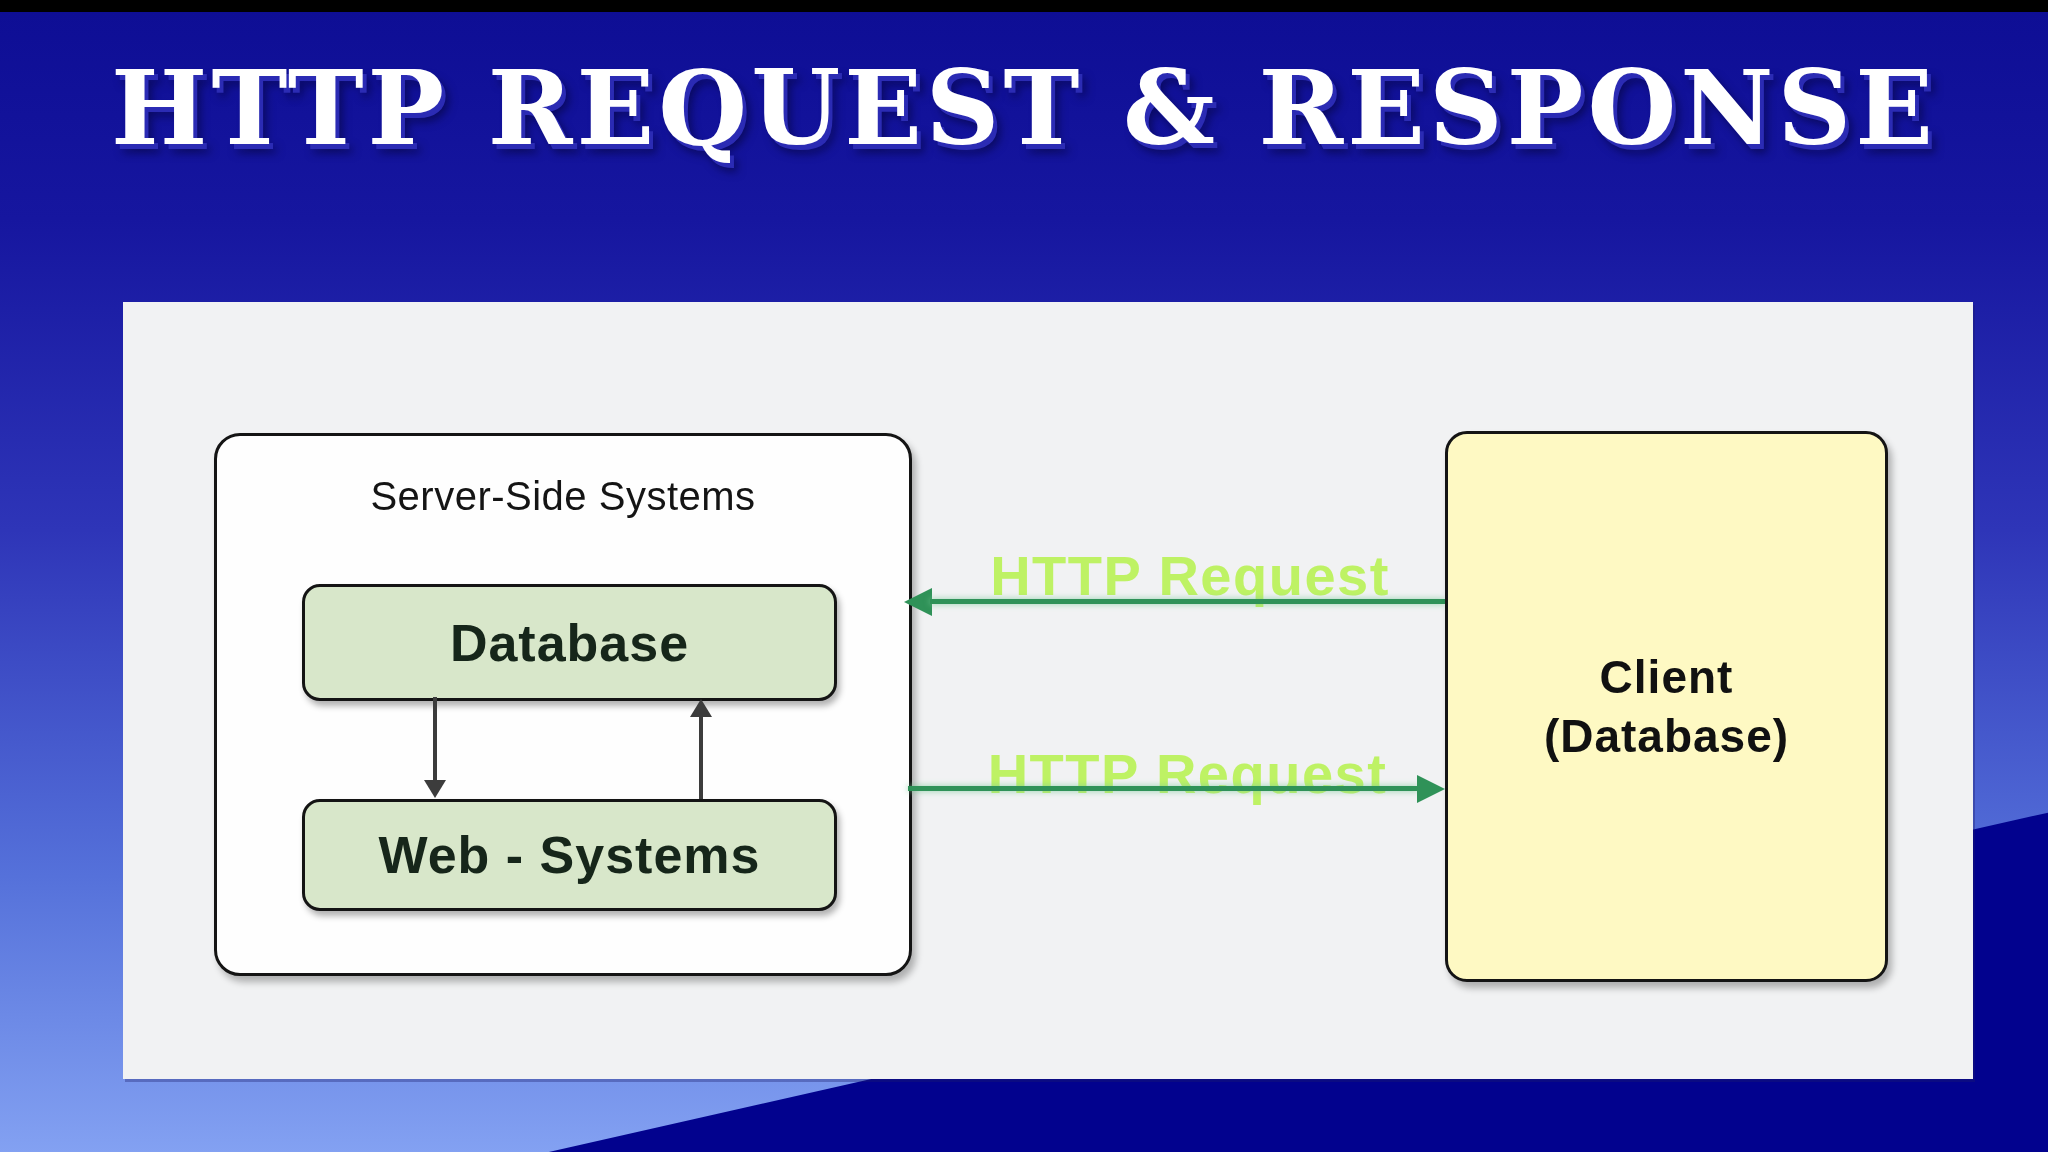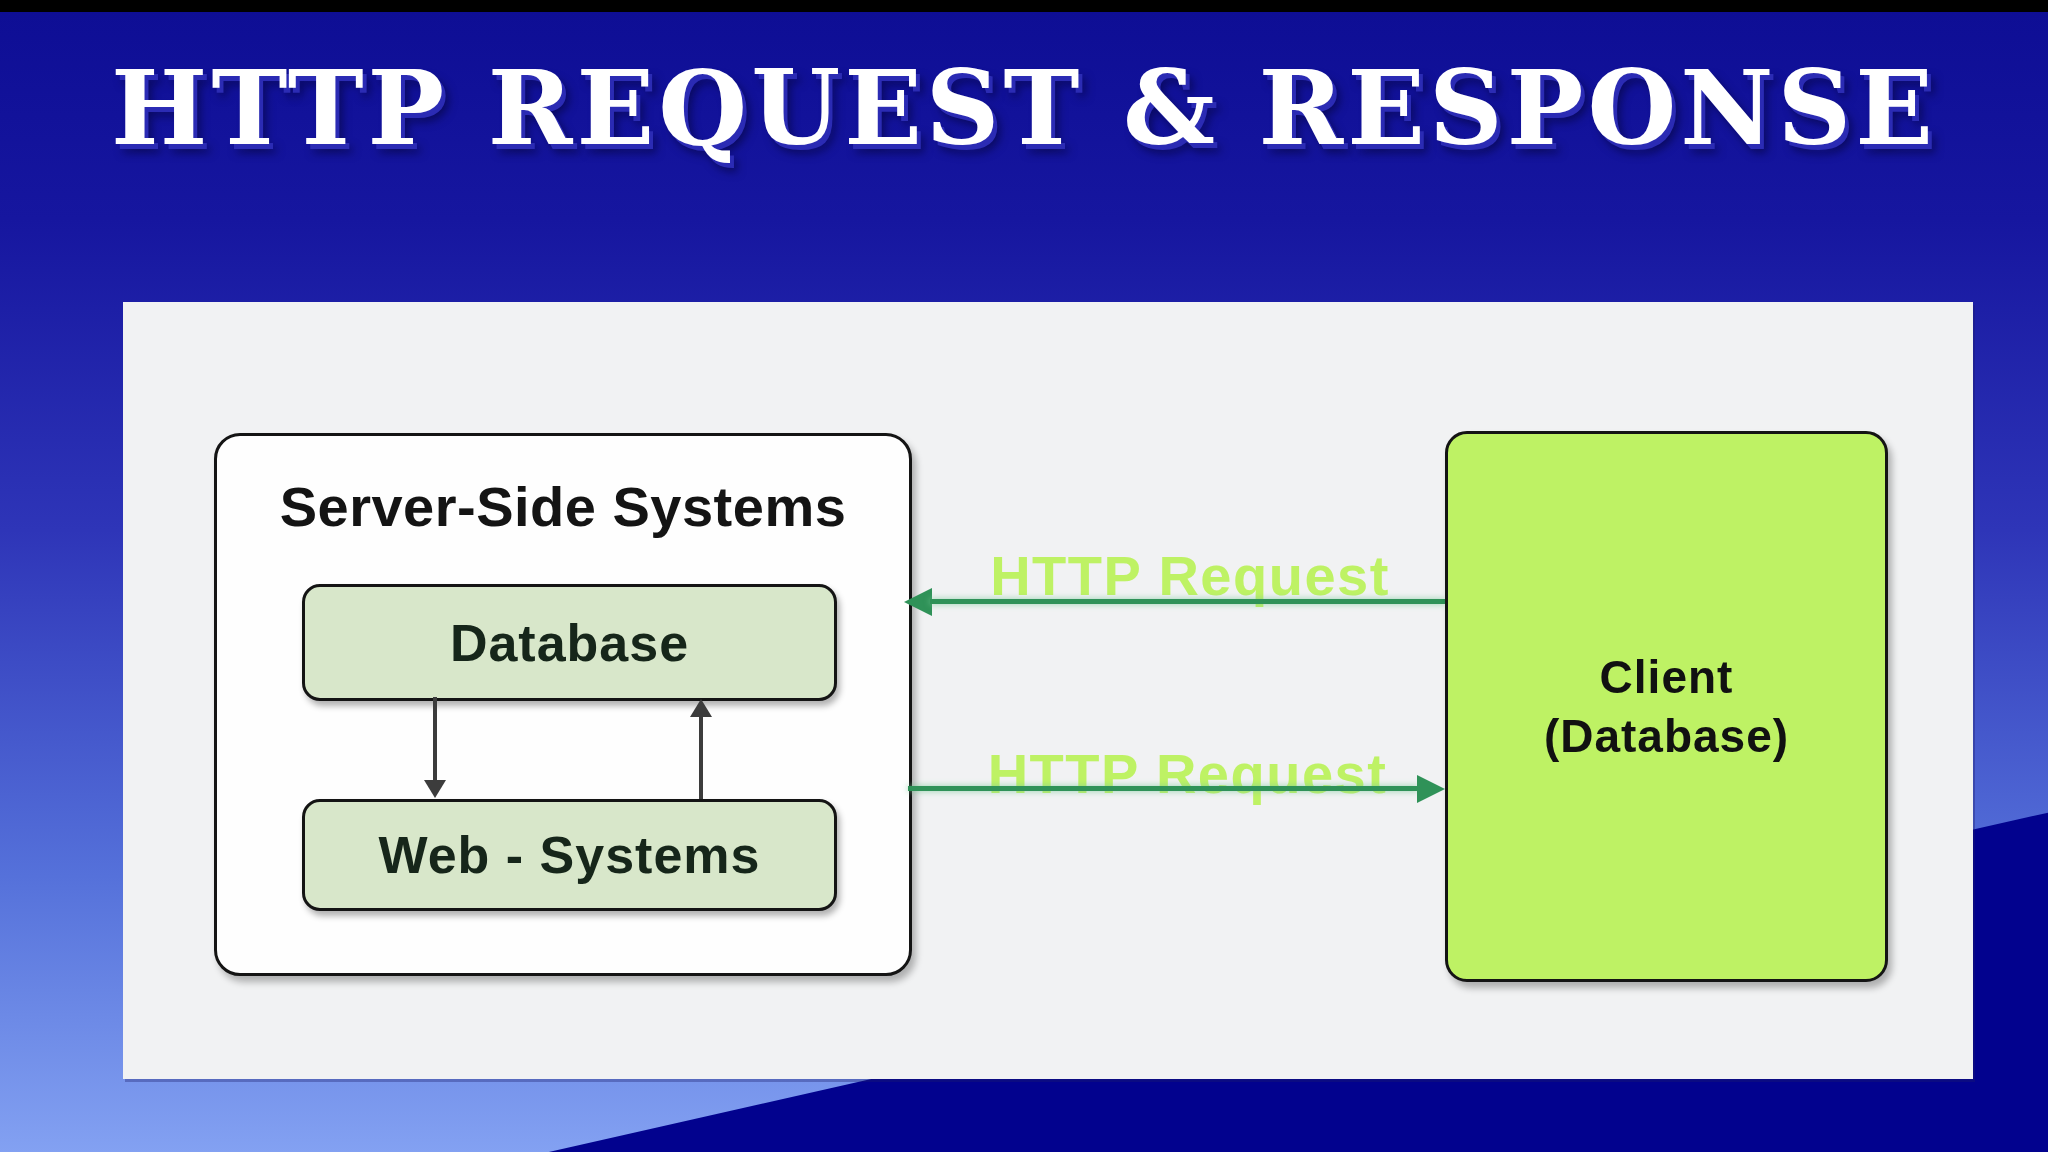--- a/index.html
+++ b/index.html
@@ -27,21 +27,21 @@
     position:absolute;left:123px;top:290px;width:1850px;height:777px;
     background:#f1f2f3;box-shadow:2px 3px 0 rgba(30,30,110,0.35);
   }
   .server-box{
     position:absolute;left:214px;top:421px;width:692px;height:537px;
     background:#fefefe;border:3px solid #141414;border-radius:26px;
     box-shadow:4px 6px 7px rgba(0,0,0,0.28);
   }
   .server-label{
     position:absolute;left:0;right:0;top:38px;text-align:center;
-    font-size:56px;font-weight:700;color:#141414;letter-spacing:0.5px;
+    font-size:40px;font-weight:400;color:#141414;letter-spacing:0.5px;
   }
   .node{
     position:absolute;left:302px;width:529px;
     background:#d8e7ca;border:3px solid #141414;border-radius:18px;
     box-shadow:3px 5px 6px rgba(0,0,0,0.3);
     display:flex;align-items:center;justify-content:center;
   }
   .node-label{font-size:52px;font-weight:bold;color:#16261a;letter-spacing:1px;}
   .db-node{top:572px;height:111px;}
   .web-node{top:787px;height:106px;}
@@ -52,21 +52,21 @@
   .hshaft{position:absolute;height:5px;background:#2f9258;box-shadow:0 0 6px rgba(120,200,150,0.8);}
   .hhead{position:absolute;width:0;height:0;border-top:14px solid transparent;border-bottom:14px solid transparent;}
   .hhead.left{border-right:28px solid #2f9258;}
   .hhead.right{border-left:28px solid #2f9258;}
   .edge-label{
     position:absolute;text-align:center;font-size:56px;font-weight:bold;
     color:#bef264;letter-spacing:1.5px;white-space:nowrap;
   }
   .client-box{
     position:absolute;left:1445px;top:419px;width:437px;height:545px;
-    background:#bef264;border:3px solid #141414;border-radius:22px;
+    background:#fef9c3;border:3px solid #141414;border-radius:22px;
     box-shadow:4px 6px 7px rgba(0,0,0,0.28);
     display:flex;flex-direction:column;align-items:center;justify-content:center;
   }
   .client-line{font-size:46px;font-weight:bold;color:#111;line-height:1.28;letter-spacing:1px;}
 </style>
 </head>
 <body>
 
 <div id="stage">
   <div class="bg"></div>

